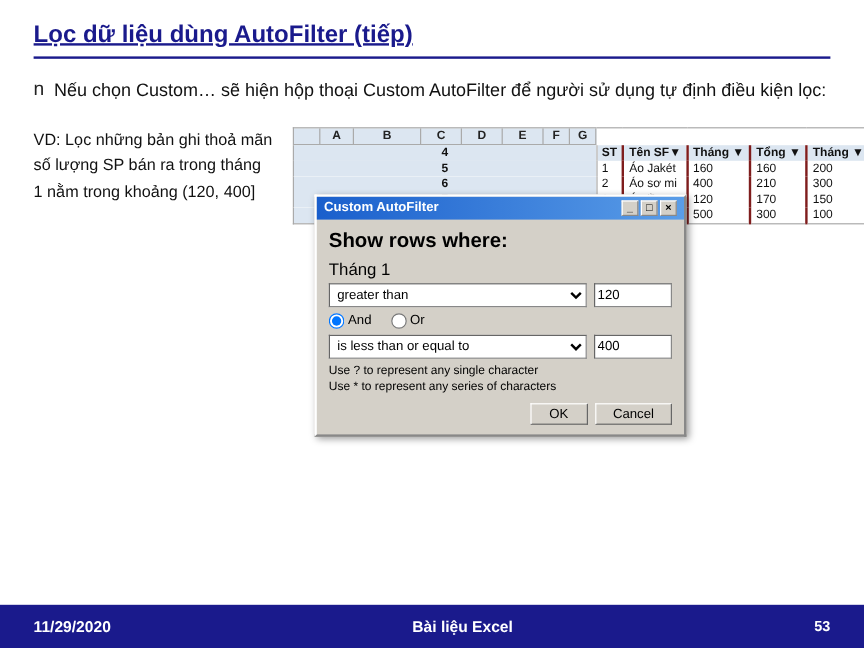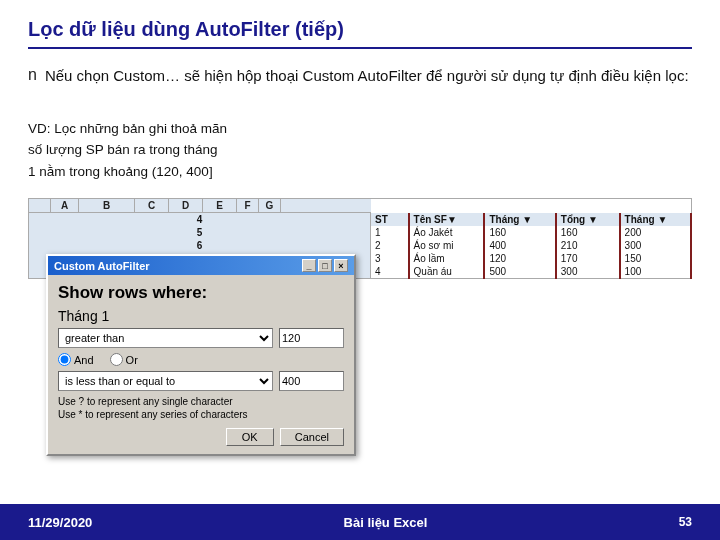--- a/index.html
+++ b/index.html
@@ -24,20 +24,21 @@
     .title-bar {
       border-bottom: 2px solid #1a1a8c;
       padding-bottom: 6px;
       margin-bottom: 16px;
     }
 
     .title-text {
       font-size: 20px;
       font-weight: bold;
       color: #1a1a8c;
+      text-decoration: underline;
     }
 
     .bullet-section {
       display: flex;
       align-items: flex-start;
       margin-bottom: 14px;
       gap: 8px;
     }
 
     .bullet {
@@ -48,23 +49,23 @@
     }
 
     .bullet-text {
       font-size: 15px;
       color: #111;
       line-height: 1.5;
     }
 
     .main-content {
       display: flex;
-      flex-direction: column;
+      flex-direction: row;
       gap: 16px;
-      margin-top: 16px;
+      margin-top: 4px;
       flex: 1;
     }
 
     .left-text {
       width: 200px;
       flex-shrink: 0;
       font-size: 13.5px;
       color: #111;
       line-height: 1.6;
     }

